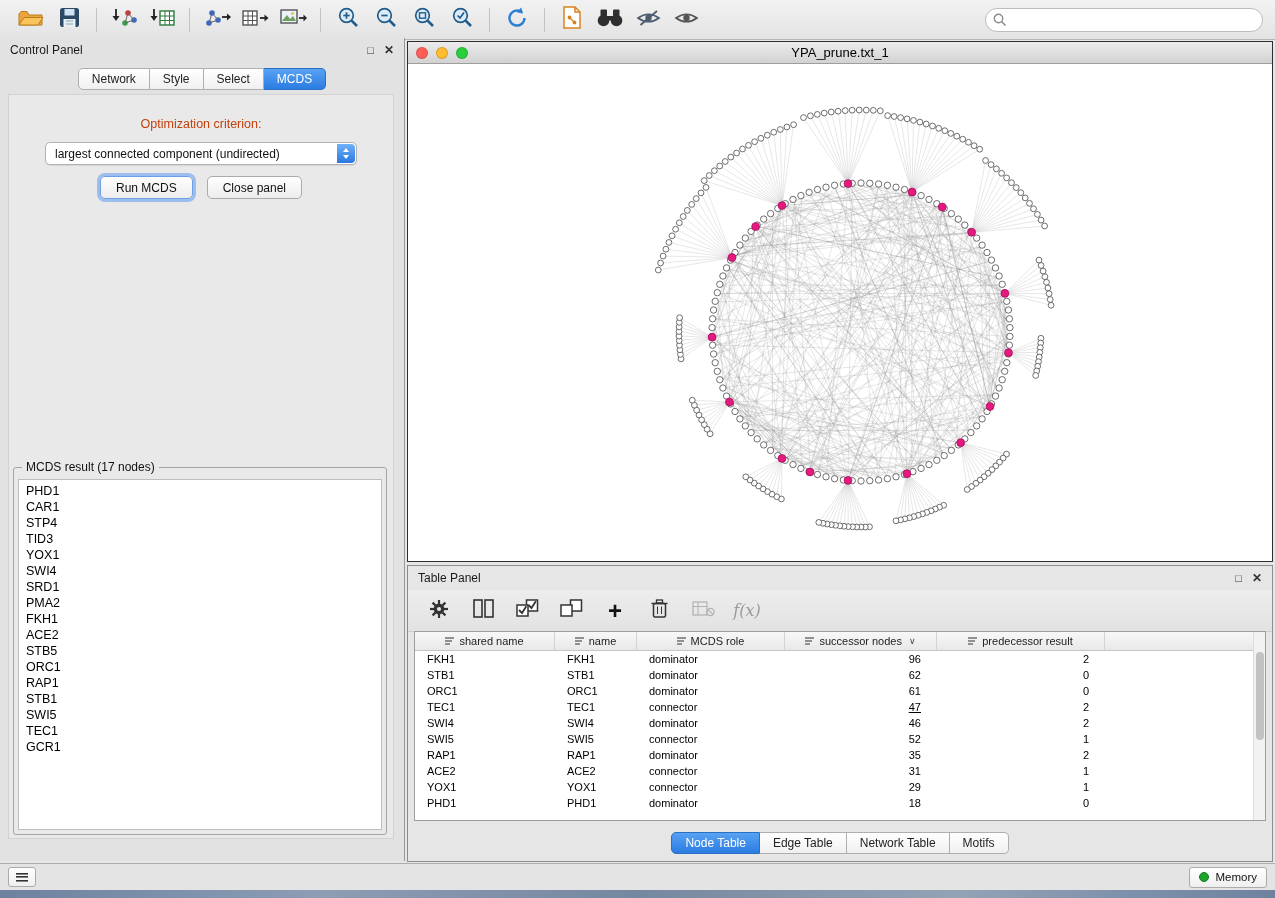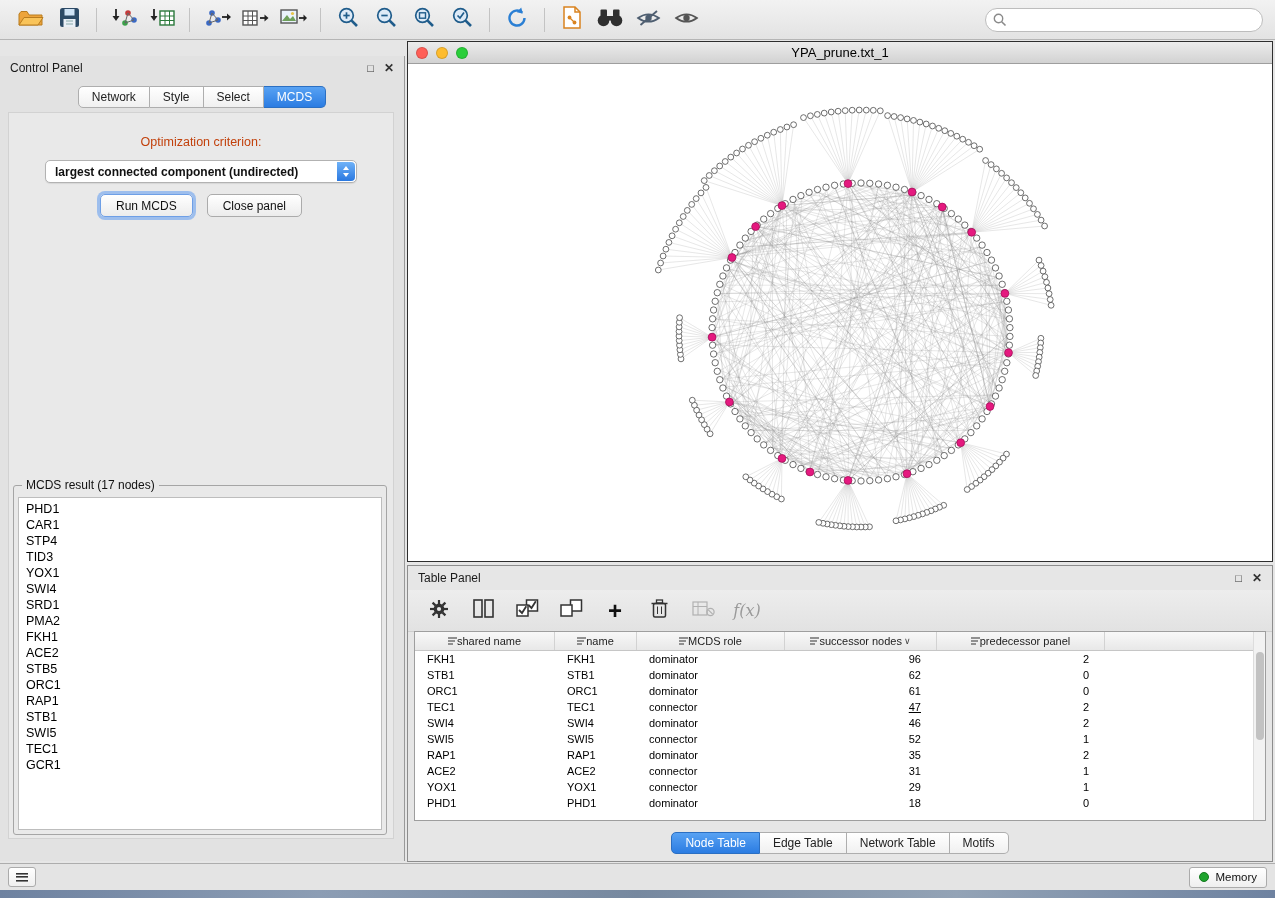--- a/index.html
+++ b/index.html
@@ -12,39 +12,39 @@
     background:linear-gradient(#f2f2f2,#e3e3e3); border-bottom:1px solid #b5b5b5;
     display:flex; align-items:center; padding:0 12px; }
   .tb-btn { width:38px; height:30px; display:flex; align-items:center; justify-content:center; border-radius:4px; flex:0 0 auto; }
   .tb-sep { width:1px; height:24px; background:#c3c3c3; margin:0 8px; flex:0 0 auto; }
   .search-wrap { margin-left:auto; position:relative; }
   .search-wrap svg { position:absolute; left:8px; top:5px; }
   .search-input { width:278px; height:24px; border-radius:12px; border:1px solid #bdbdbd;
     background:#fff; padding:0 10px 0 28px; font-size:12px; outline:none; }
 
   
-  .control-panel { position:absolute; left:0; top:56px; width:405px; bottom:28px;
+  .control-panel { position:absolute; left:0; top:38px; width:405px; bottom:28px;
     background:#e2e2e2; border-right:1px solid #999; }
   .panel-header { height:24px; display:flex; align-items:center; padding:0 10px; font-size:12px; color:#1a1a1a; }
   .win-btns { margin-left:auto; display:flex; gap:10px; align-items:center; }
   .win-btn { font-size:11px; color:#333; line-height:1; cursor:default; }
   .win-btn.close { font-weight:bold; font-size:12px; }
   .seg { display:flex; justify-content:center; }
   .cp-tabs { margin-top:6px; }
   .seg-tab { padding:3px 13px; font-size:12px; color:#222;
     background:linear-gradient(#ffffff,#f0f0f0); border:1px solid #aeaeae; border-left:none; }
   .seg-tab:first-child { border-left:1px solid #aeaeae; border-radius:5px 0 0 5px; }
   .seg-tab:last-child { border-radius:0 5px 5px 0; }
   .seg-tab.active { background:linear-gradient(#58a2f3,#2b7ce2); border-color:#2b6fc2; color:#fff; }
   .cp-page { position:absolute; left:8px; right:10px; top:56px; bottom:22px;
     background:#e9e9e9; border:1px solid #d2d2d2; }
   .opt-label { text-align:center; margin-top:22px; font-size:12.5px; color:#c2410c; }
   .dropdown { margin:11px auto 0 auto; width:312px; height:23px; background:#fff;
     border:1px solid #b2b2b2; border-radius:5px; display:flex; align-items:center;
-    font-size:12px; color:#111; padding-left:9px; position:relative; box-shadow:0 1px 1px rgba(0,0,0,.08);font-weight:bold; }
+    font-size:12px; color:#111; padding-left:9px; position:relative; box-shadow:0 1px 1px rgba(0,0,0,.08); }
   .dd-stepper { position:absolute; right:1px; top:1px; bottom:1px; width:18px;
     border-radius:0 4px 4px 0; background:linear-gradient(#6fb2f8,#2a78e0);
     display:flex; flex-direction:column; align-items:center; justify-content:center; }
   .dd-stepper i { display:block; width:0; height:0; border-left:3.5px solid transparent; border-right:3.5px solid transparent; margin:1.5px 0; }
   .dd-stepper .up { border-bottom:4.5px solid #fff; }
   .dd-stepper .dn { border-top:4.5px solid #fff; }
   .btn-row { display:flex; justify-content:center; gap:14px; margin-top:11px; }
   .btn { height:23px; padding:0 15px; background:linear-gradient(#ffffff,#ececec);
     border:1px solid #ababab; border-radius:5px; font-size:12px; color:#111;
     font-family:"Liberation Sans",sans-serif; }
@@ -72,21 +72,21 @@
     background:#e6e6e6; border:1px solid #8d8d8d; }
   .tp-toolbar { height:42px; display:flex; align-items:center; gap:10px; padding:0 14px;
     background:linear-gradient(#ededed,#e2e2e2); border-bottom:1px solid #cecece; }
   .tp-tool { width:34px; height:30px; display:flex; align-items:center; justify-content:center; }
   .plus-glyph { font-size:24px; font-weight:bold; color:#111; line-height:1; }
   .fx { font-family:"DejaVu Serif", serif; font-style:italic; font-size:16px; color:#9a9a9a; }
   .table-wrap { position:absolute; left:6px; right:6px; top:65px; bottom:40px;
     background:#fff; border:1px solid #9e9e9e; overflow:hidden; }
   .grid-header { display:flex; height:19px; background:linear-gradient(#f8f8f8,#e8e8e8);
     border-bottom:1px solid #c6c6c6; }
-  .grid-hcell { display:flex; align-items:center; justify-content:center; 
+  .grid-hcell { display:flex; align-items:center; justify-content:center; gap:5px;
     border-right:1px solid #d2d2d2; font-size:11px; color:#222; position:relative; flex:0 0 auto; }
   .grid-hcell.filler { flex:1 1 auto; border-right:none; }
   .sort-bars { width:9px; height:8px; flex:0 0 auto;
     background:linear-gradient(#909090,#909090) 0 0/9px 2px no-repeat,
                linear-gradient(#909090,#909090) 0 3px/7px 2px no-repeat,
                linear-gradient(#909090,#909090) 0 6px/5px 2px no-repeat; }
   .sort-chevron { font-size:9px; color:#444; margin-left:2px; }
   .grid-row { display:flex; height:16px; }
   .grid-cell { font-size:11px; color:#000; display:flex; align-items:center;
     padding-left:12px; flex:0 0 auto; overflow:hidden; white-space:nowrap; }
@@ -1201,21 +1201,21 @@
             <span class="sort-bars"></span>
             <span>MCDS role</span>
           </div>
           <div class="grid-hcell" style="width: 152px;">
             <span class="sort-bars"></span>
             <span>successor nodes</span>
             <span class="sort-chevron">∨</span>
           </div>
           <div class="grid-hcell" style="width: 168px;">
             <span class="sort-bars"></span>
-            <span>predecessor panel</span>
+            <span>predecessor result</span>
           </div>
           <div class="grid-hcell filler"></div>
         </div>
       <div>
           <div class="grid-row">
             <div class="grid-cell" style="width: 140px;">FKH1</div>
             <div class="grid-cell" style="width: 82px;">FKH1</div>
             <div class="grid-cell" style="width: 148px;">dominator</div>
             <div class="grid-cell num" style="width: 152px;">96</div>
             <div class="grid-cell num" style="width: 168px;">2</div>

